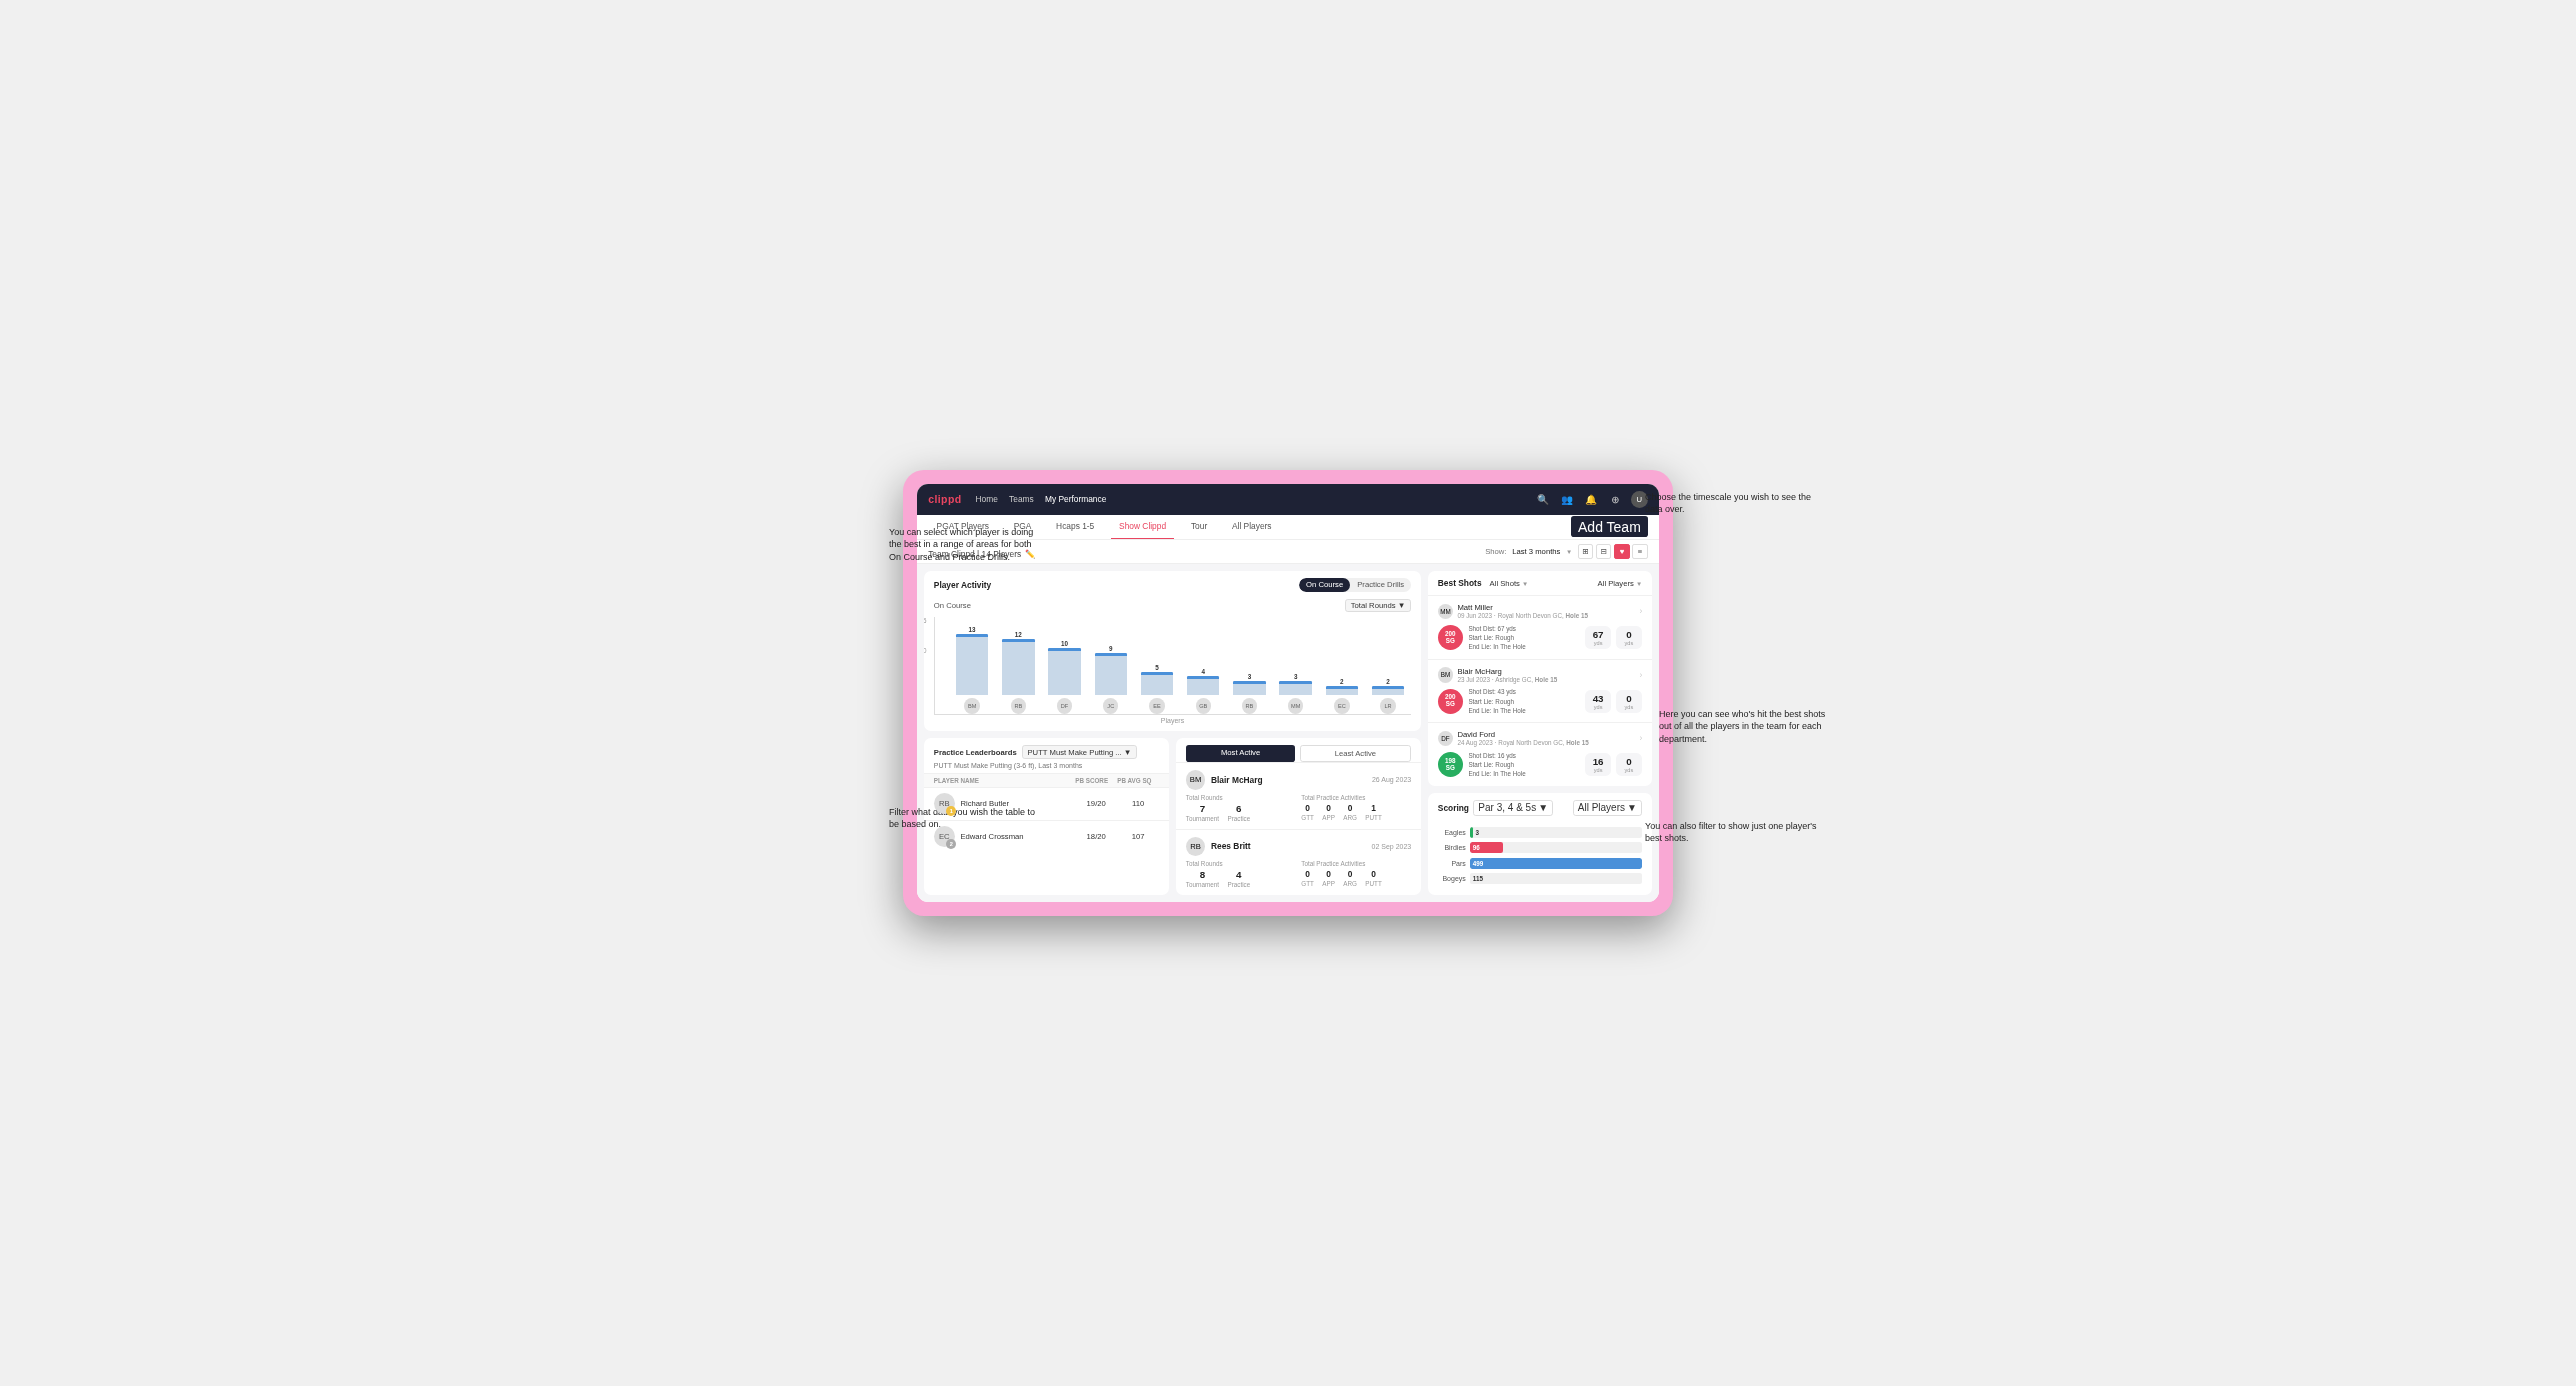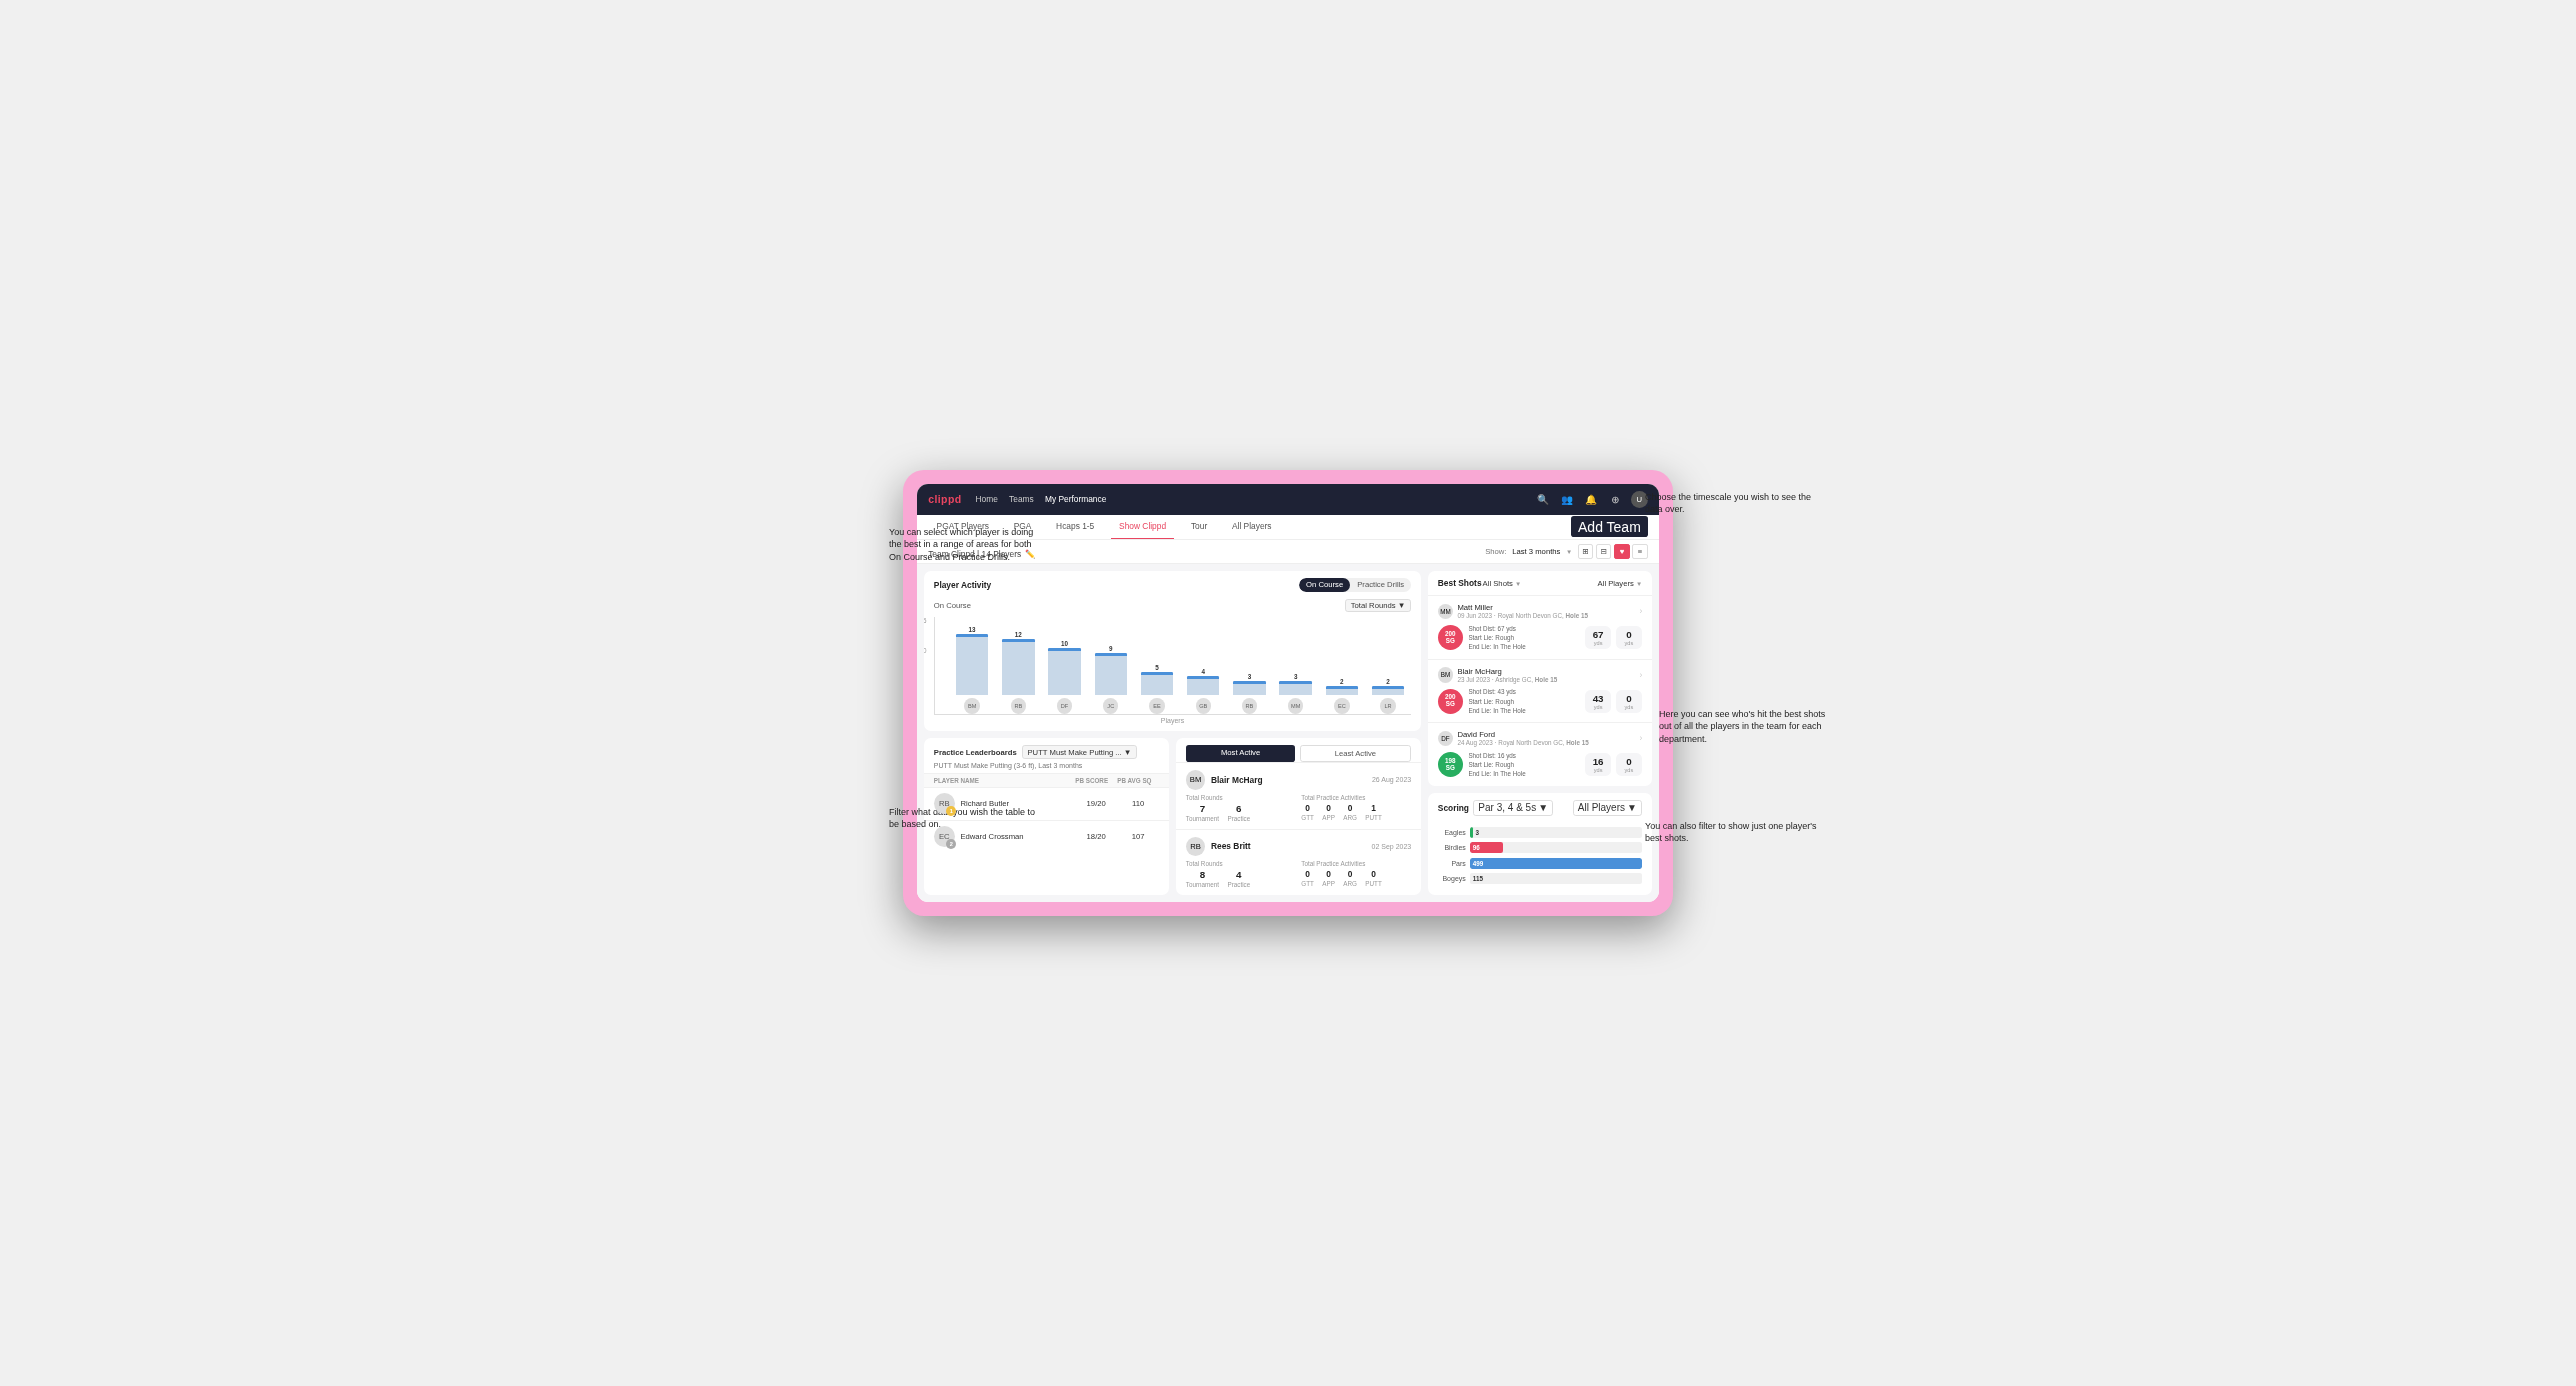--- a/index.html
+++ b/index.html
@@ -617,21 +617,21 @@
     .right-column {
       display: flex;
       flex-direction: column;
       gap: 7px;
     }
 
     .best-shots-header {
       padding: 7px 9.8px;
       display: flex;
       align-items: center;
-      gap: 1px;
+      gap: 8px;
       text-align: right;
     }
 
     .bs-title {
       font-size: 8.4px;
       font-weight: 700;
       color: #222;
     }
 
     .bs-filter {

